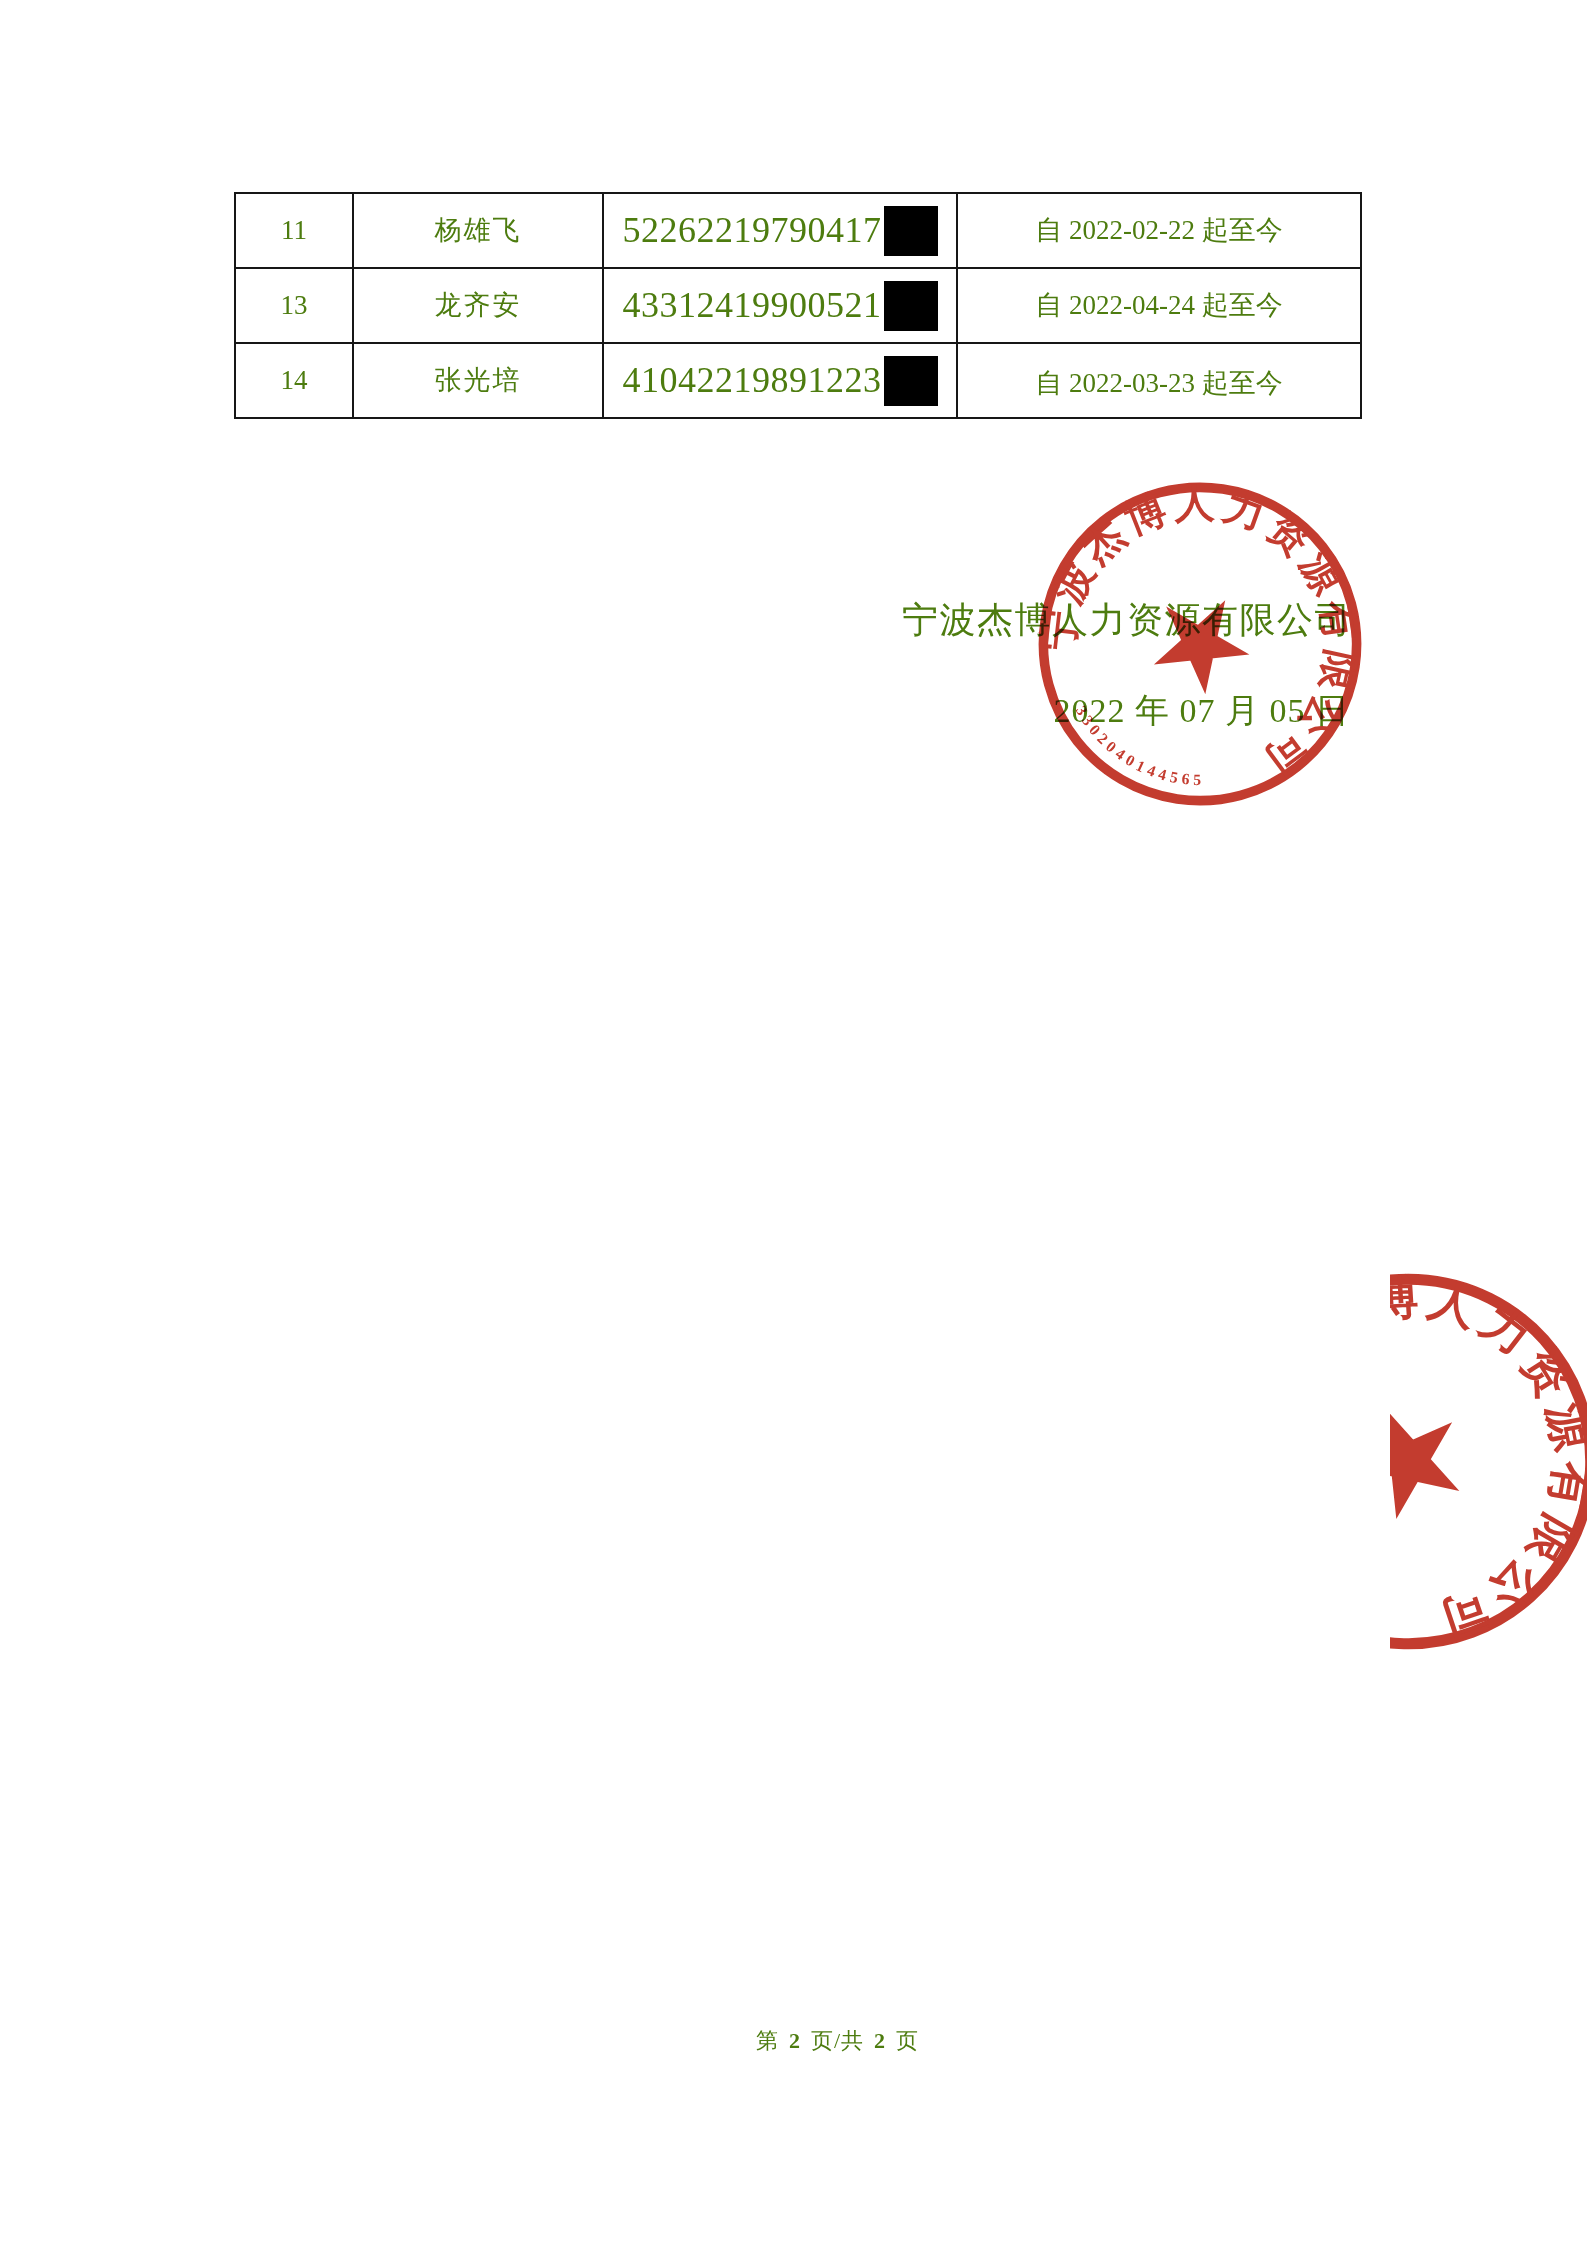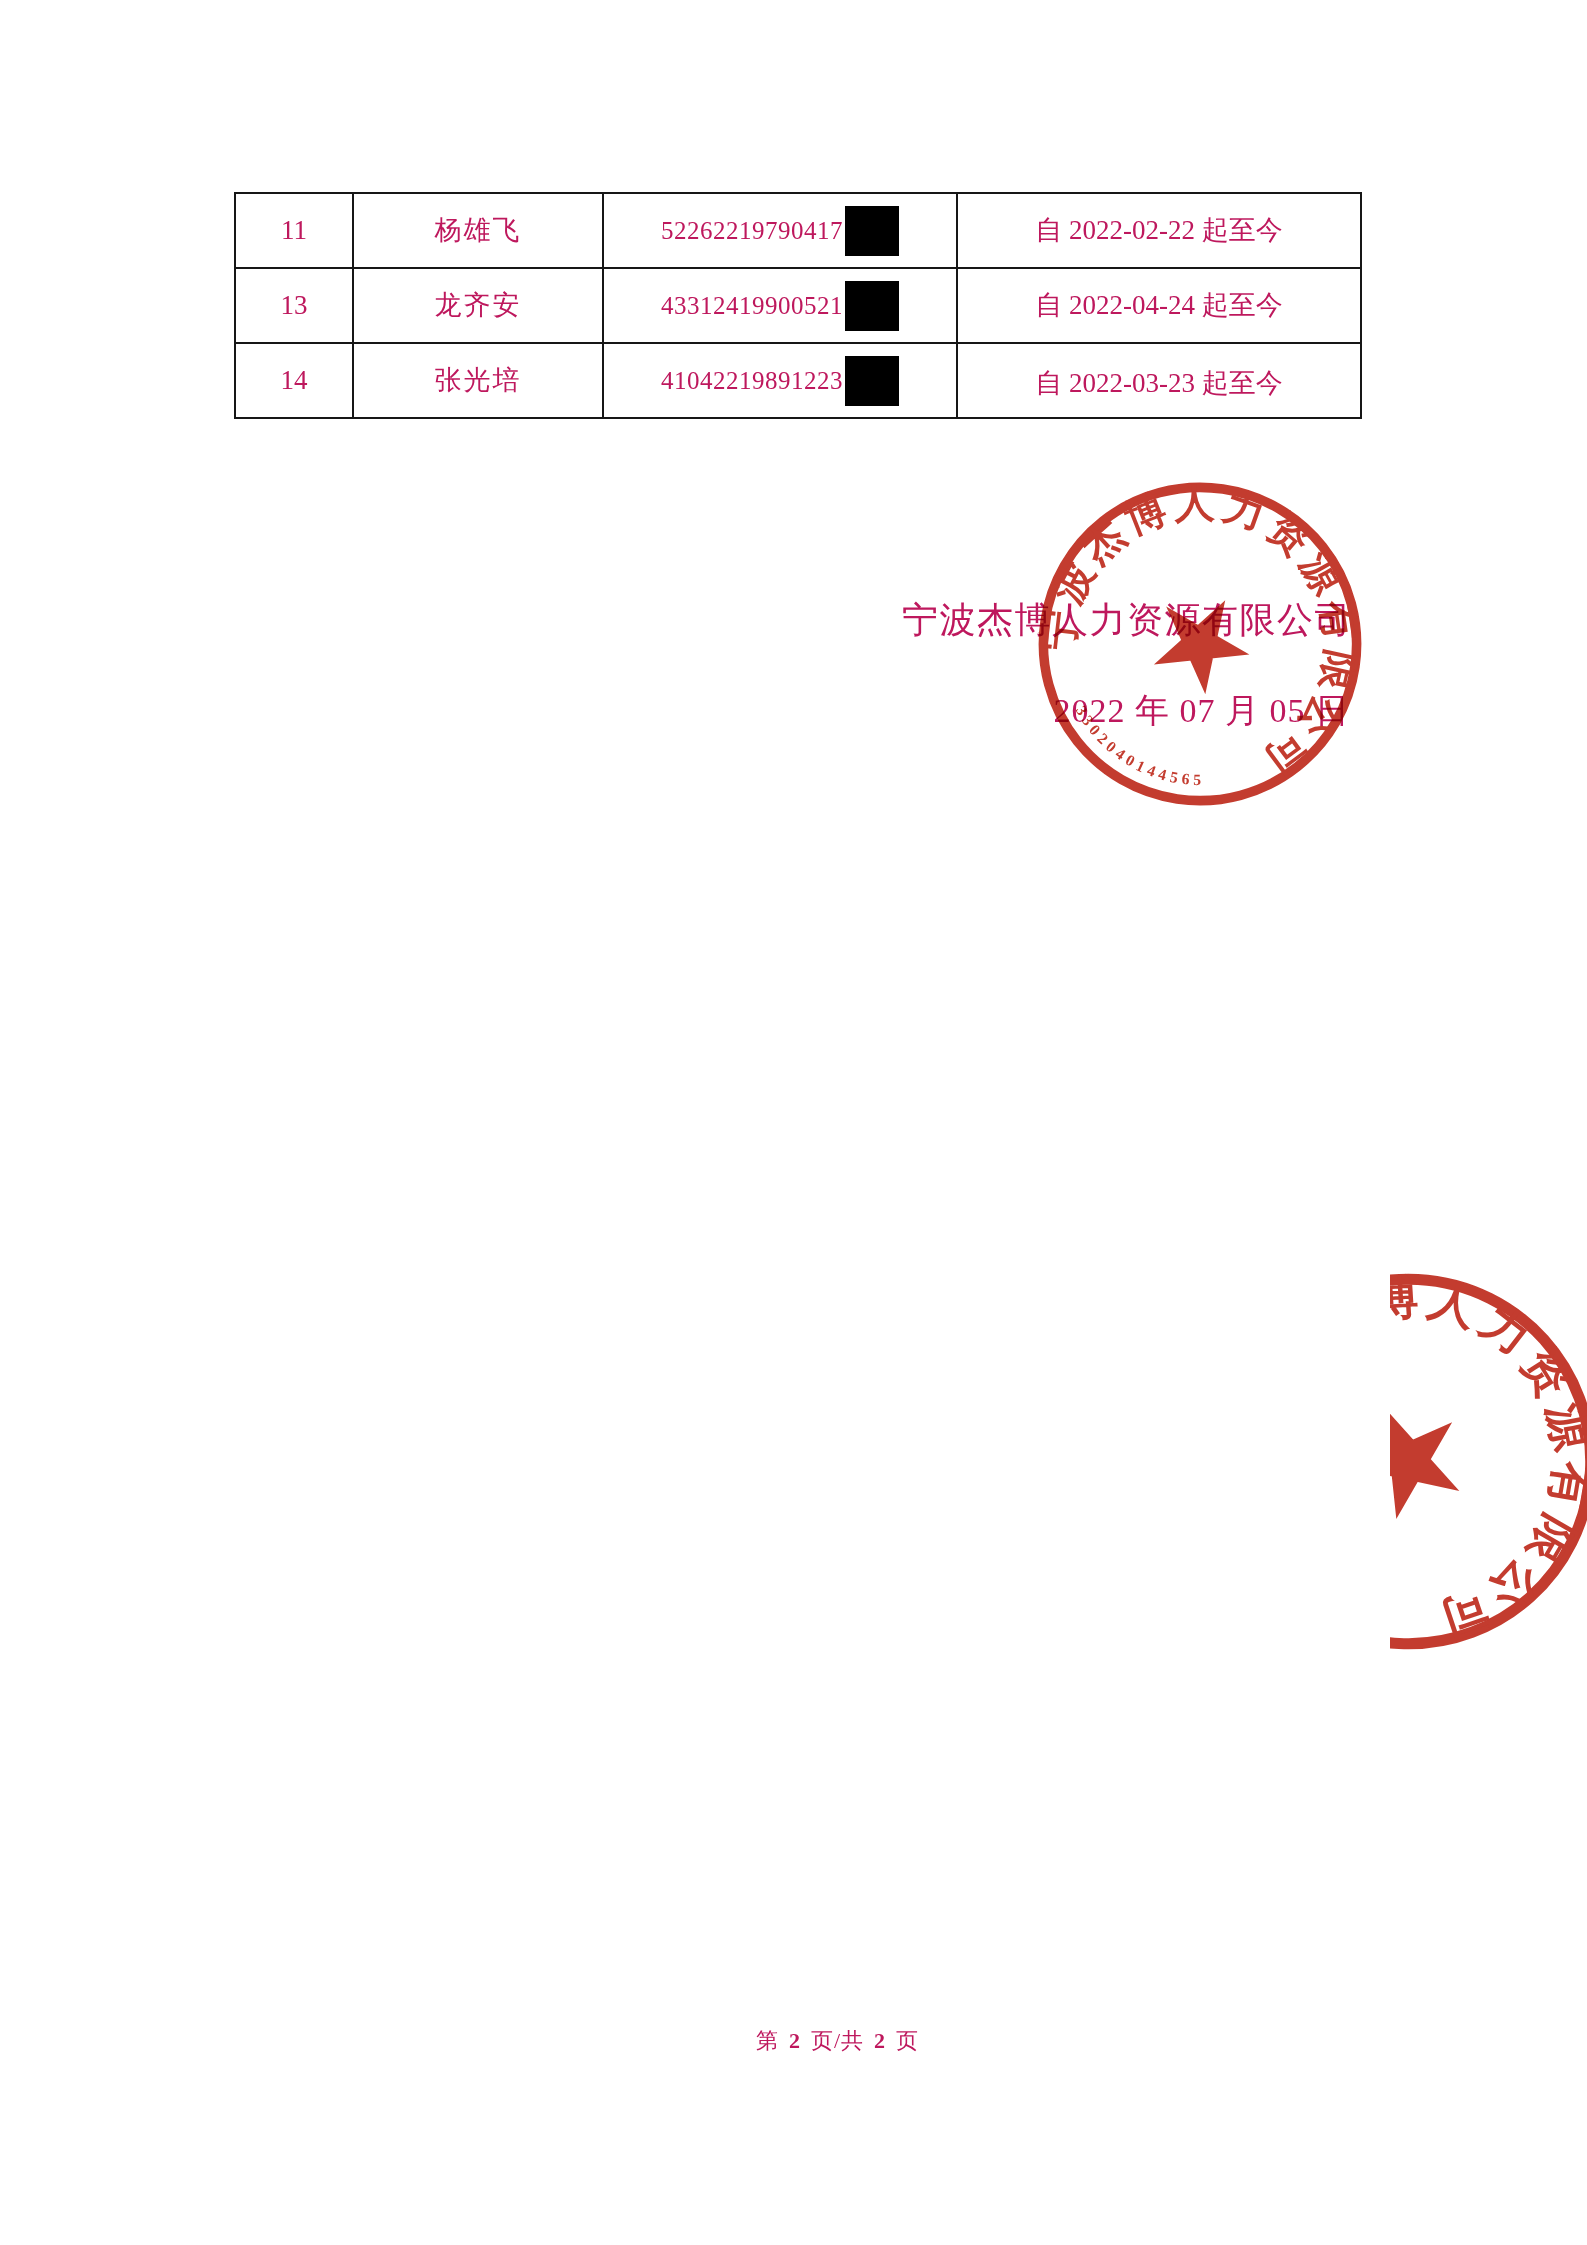--- a/index.html
+++ b/index.html
@@ -1,39 +1,39 @@
 <!DOCTYPE html>
 <html><head>
 <meta charset="utf-8">
 <style>
   html,body { margin:0; padding:0; background:#ffffff; }
   .page {
     position:relative; width:1587px; height:2245px; background:#ffffff;
-    font-family:"Liberation Serif","DejaVu Serif",serif; color:#be185d;
+    font-family:"Liberation Serif","DejaVu Serif",serif; color:#4d7c0f;
     overflow:hidden;
   }
 
   
   table.roster {
     position:absolute; left:234px; top:192px;
     border-collapse:collapse; table-layout:fixed;
   }
   table.roster td {
     border:2px solid #161616; padding:0;
     text-align:center; vertical-align:middle;
     font-size:27px; line-height:1.2;
   }
   td.c-index { width:116px; font-size:28px; }
   td.c-name  { width:248px; letter-spacing:2px; }
   td.c-id    { width:352px; }
   td.c-period{ width:402px; }
   tr.r-std   { height:75px; }
   tr.r-last  { height:75px; }
   .id-wrap { display:flex; align-items:center; justify-content:center; }
-  .id-num  { font-size:25px; letter-spacing:0.5px; }
+  .id-num  { font-size:36px; letter-spacing:0.5px; }
   .redact  { width:54px; height:50px; background:#000; margin-left:2px; flex:0 0 auto; }
   td.period-top { vertical-align:top;margin-top:48px; }
   td.period-top .period-text { display:inline-block; padding-top:6px; }
 
   
   .sig-company {
     position:absolute; top:596px; right:235px;
     font-size:36px; letter-spacing:1.5px; white-space:nowrap;
   }
   .sig-date {

